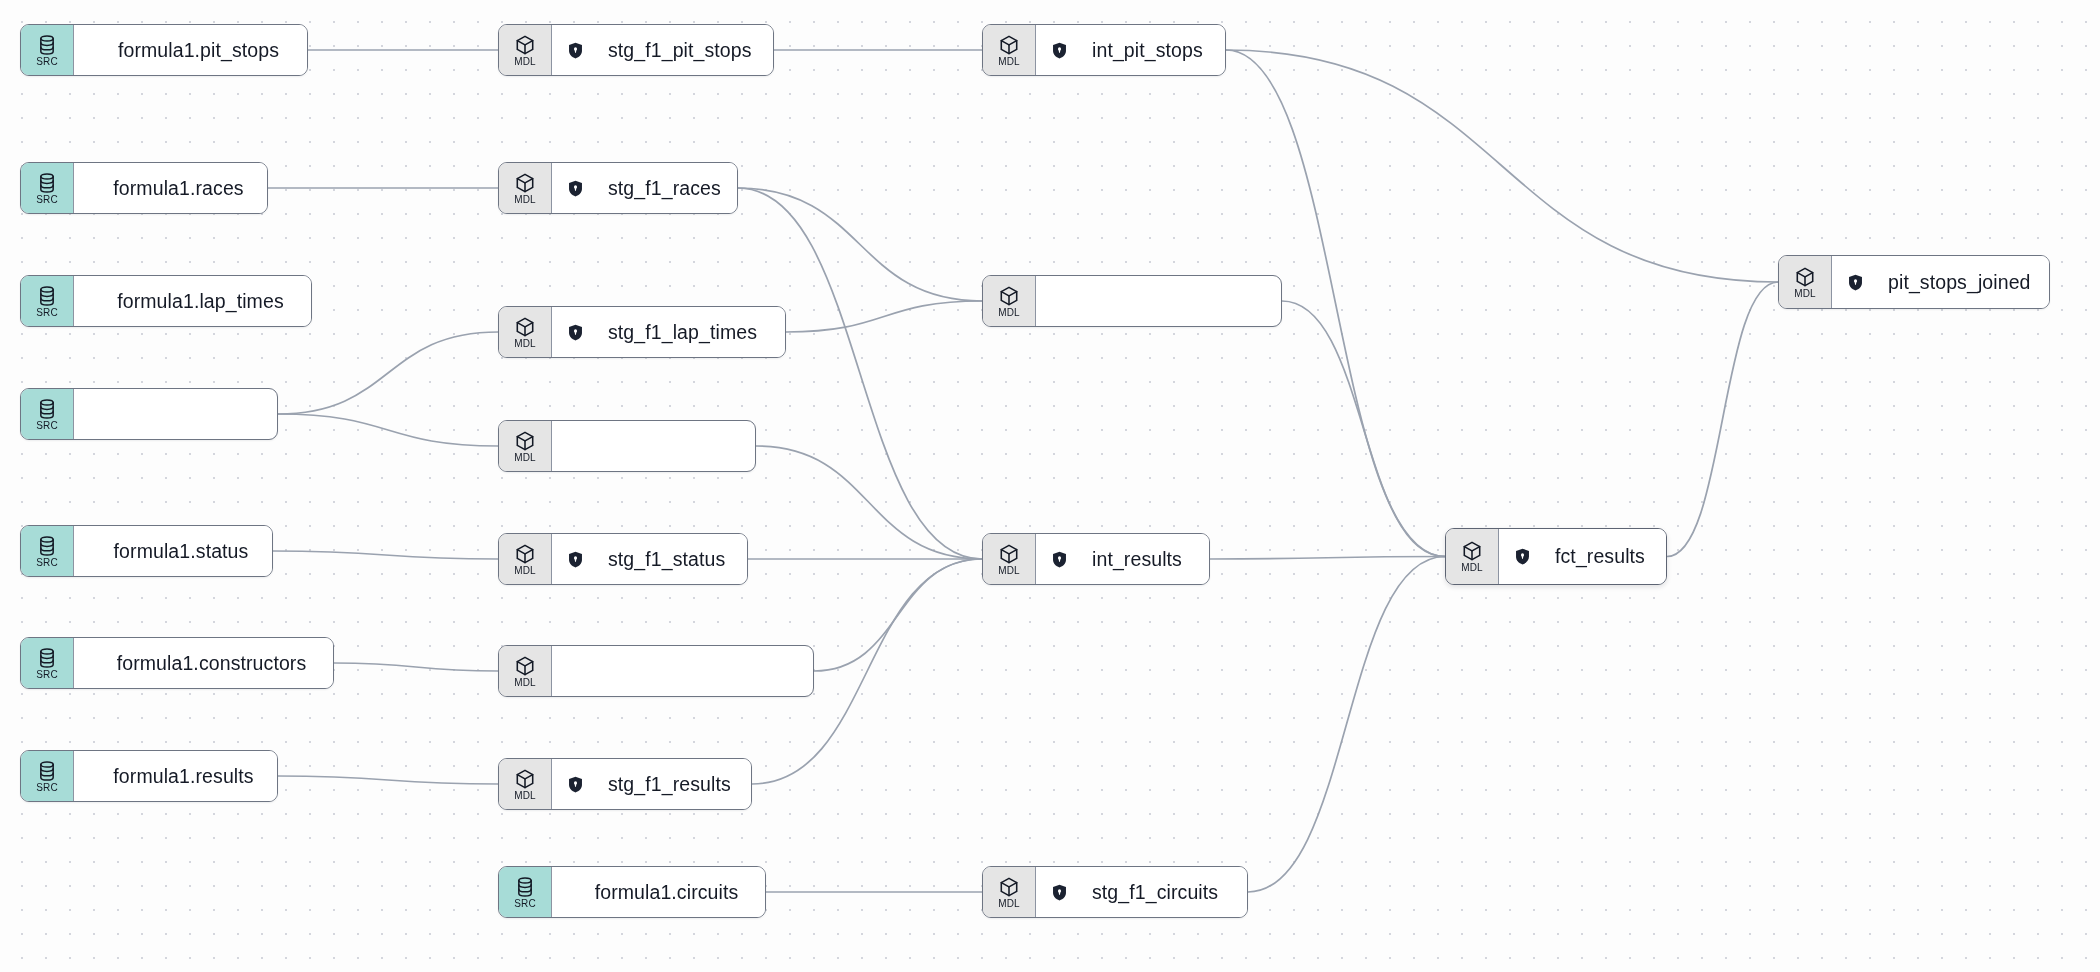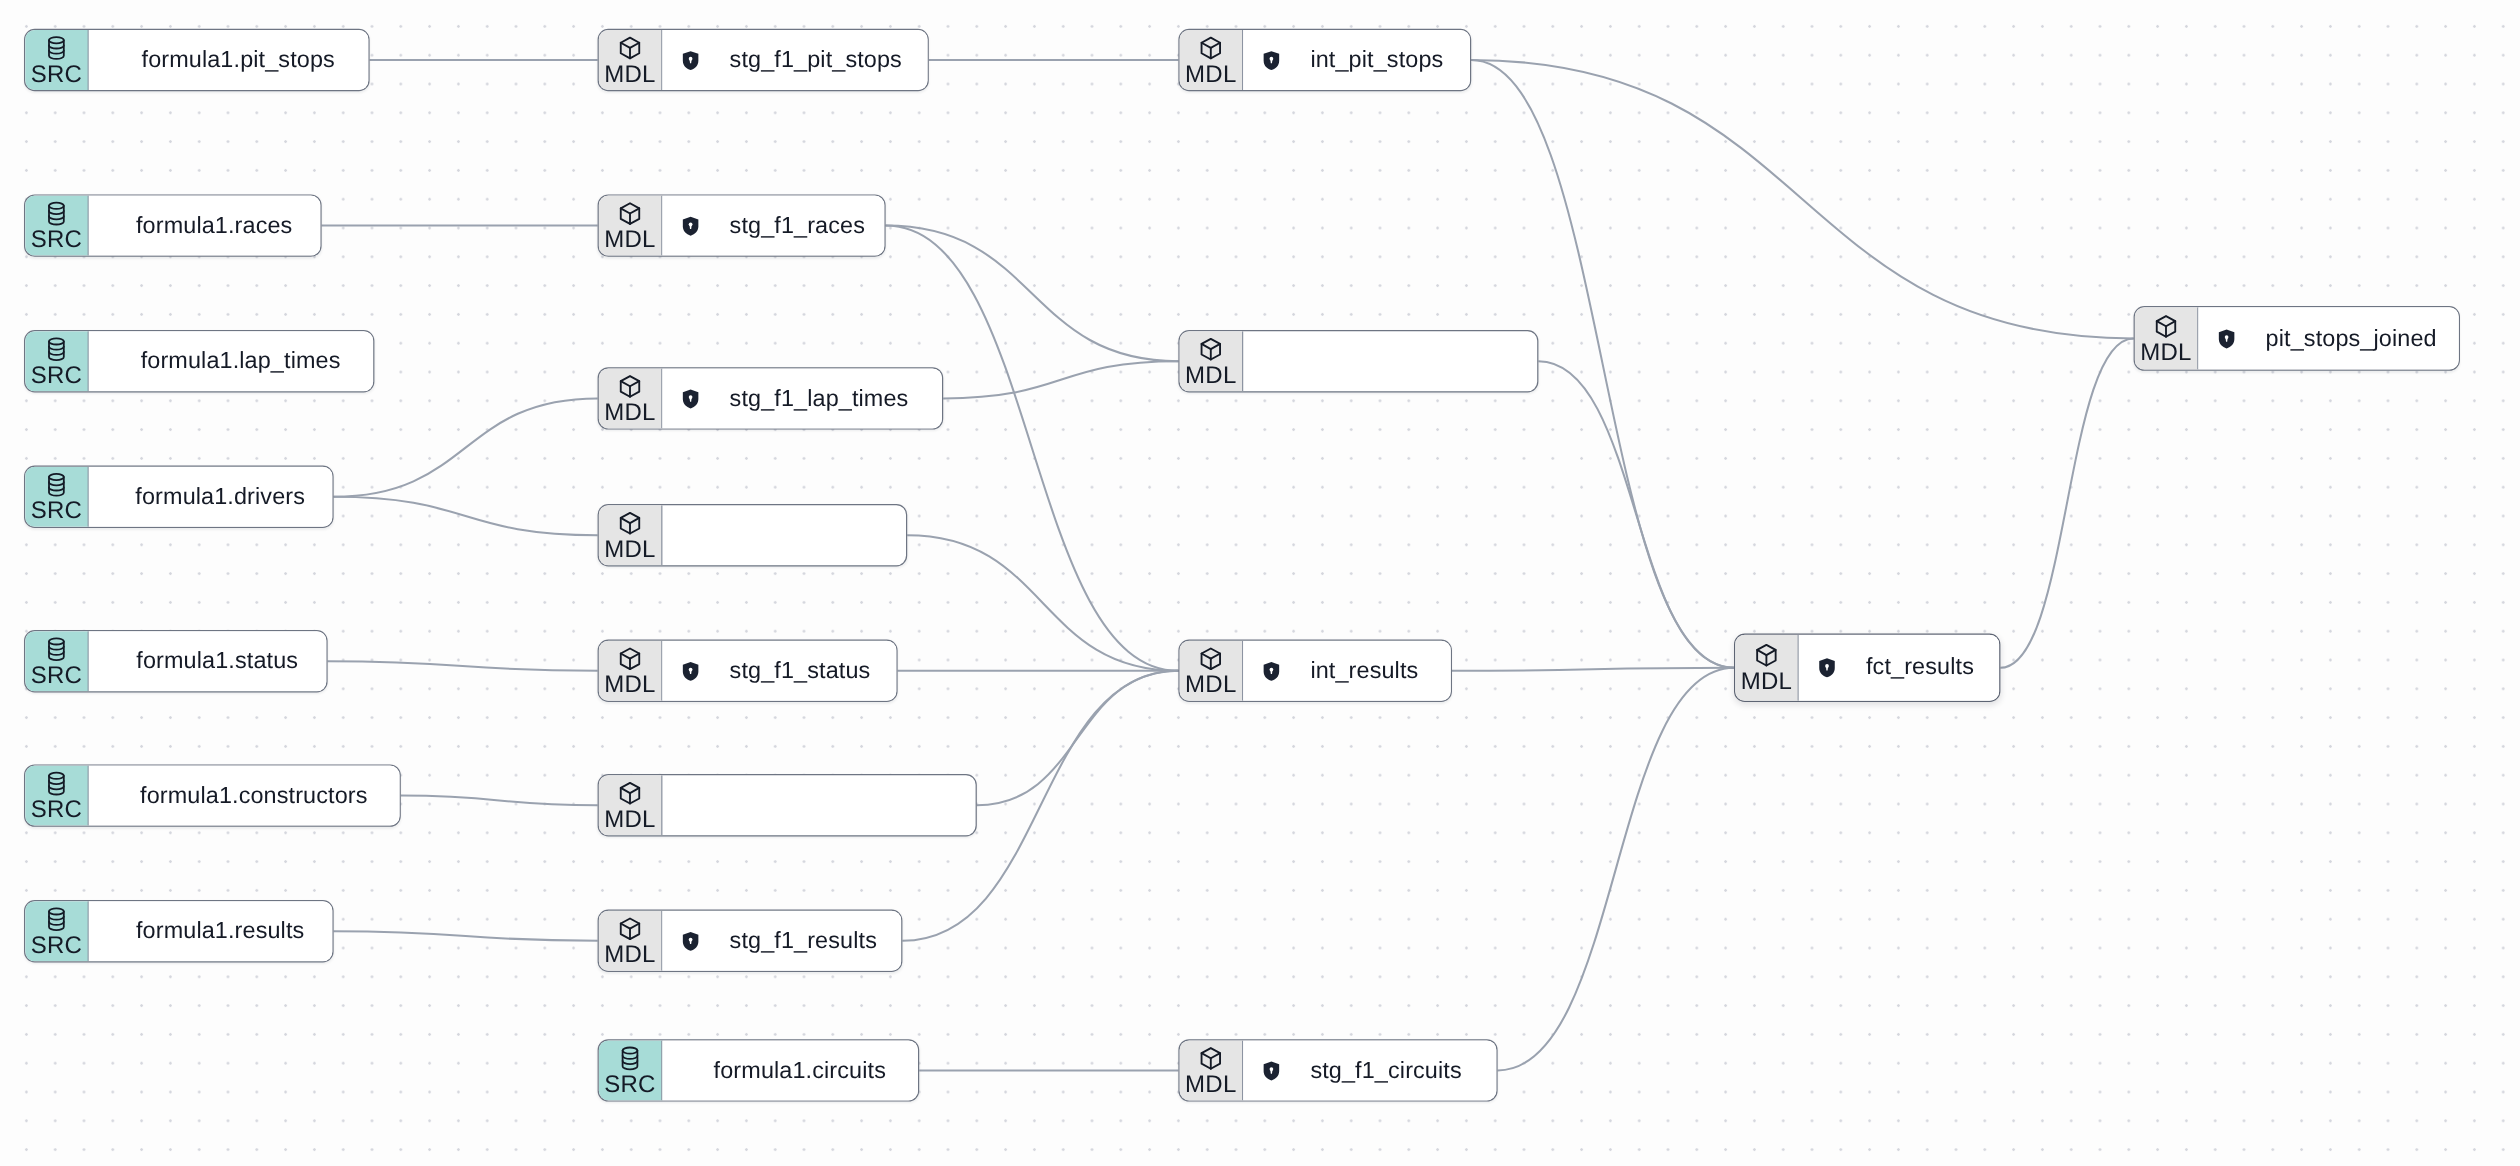--- a/index.html
+++ b/index.html
@@ -36,21 +36,21 @@
     display:flex;flex-direction:column;align-items:center;justify-content:center;
     gap:1px;
     border-right:1.3px solid #8d94a2;
     color:#1d2330;
     line-height:1;
   }
   .badge.src{background:#a7dcd7;}
   .badge.mdl{background:#e5e5e5;}
   .badge .glyph{display:block;height:22px;}
   .badge .glyph svg{display:block;}
-  .badge .tag{font-size:20px;letter-spacing:.2px;font-weight:400;color:#141a26;}
+  .badge .tag{font-size:10px;letter-spacing:.2px;font-weight:400;color:#141a26;}
 
   .body{
     flex:1 1 auto;display:flex;align-items:center;
     padding:0 16px 0 16px;
     background:#fff;
   }
   .body.ctr{justify-content:center;}
   .shield{flex:0 0 auto;margin-right:9px;display:block;width:15px;height:17px;}
   .label{
     font-size:19.5px;color:#151a26;white-space:nowrap;
@@ -140,23 +140,20 @@
           <span class="glyph">
             <svg width="20" height="22" viewBox="0 0 24 26" fill="none" stroke="#141a26" stroke-width="1.8" stroke-linejoin="round" stroke-linecap="round">
               <ellipse cx="12" cy="5.2" rx="7.4" ry="3.1"></ellipse>
               <path d="M4.6 5.2v15.6c0 1.7 3.3 3.1 7.4 3.1s7.4-1.4 7.4-3.1V5.2"></path>
               <path d="M4.6 10.4c0 1.7 3.3 3.1 7.4 3.1s7.4-1.4 7.4-3.1"></path>
               <path d="M4.6 15.6c0 1.7 3.3 3.1 7.4 3.1s7.4-1.4 7.4-3.1"></path>
             </svg>
           </span>
           <span class="tag">SRC</span>
         </div>
-        <div class="body ctr">
-          <span class="label">formula1.drivers</span>
-        </div>
       </div>
       <div class="node" style="left: 20px; top: 525px; width: 253px; height: 52px;">
         <div class="badge src">
           <span class="glyph">
             <svg width="20" height="22" viewBox="0 0 24 26" fill="none" stroke="#141a26" stroke-width="1.8" stroke-linejoin="round" stroke-linecap="round">
               <ellipse cx="12" cy="5.2" rx="7.4" ry="3.1"></ellipse>
               <path d="M4.6 5.2v15.6c0 1.7 3.3 3.1 7.4 3.1s7.4-1.4 7.4-3.1V5.2"></path>
               <path d="M4.6 10.4c0 1.7 3.3 3.1 7.4 3.1s7.4-1.4 7.4-3.1"></path>
               <path d="M4.6 15.6c0 1.7 3.3 3.1 7.4 3.1s7.4-1.4 7.4-3.1"></path>
             </svg>

